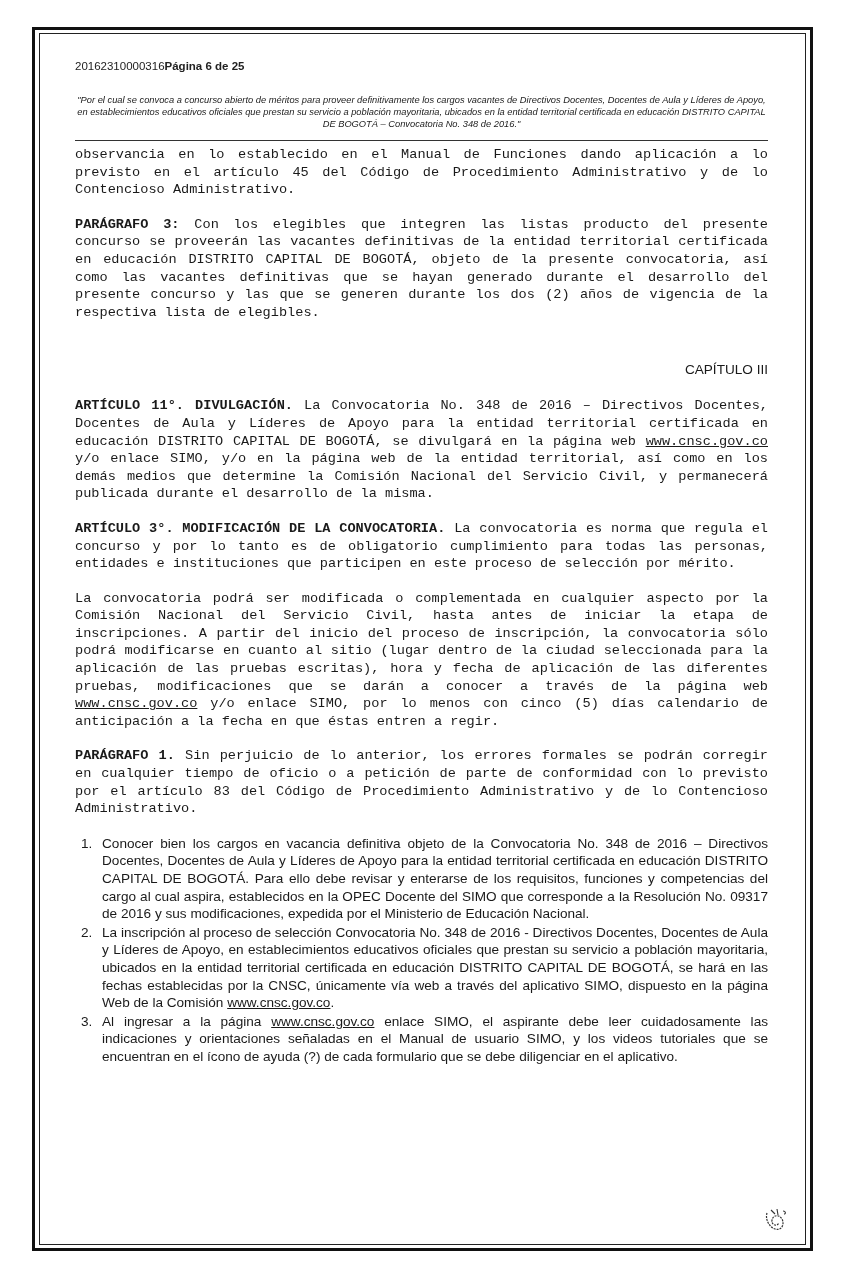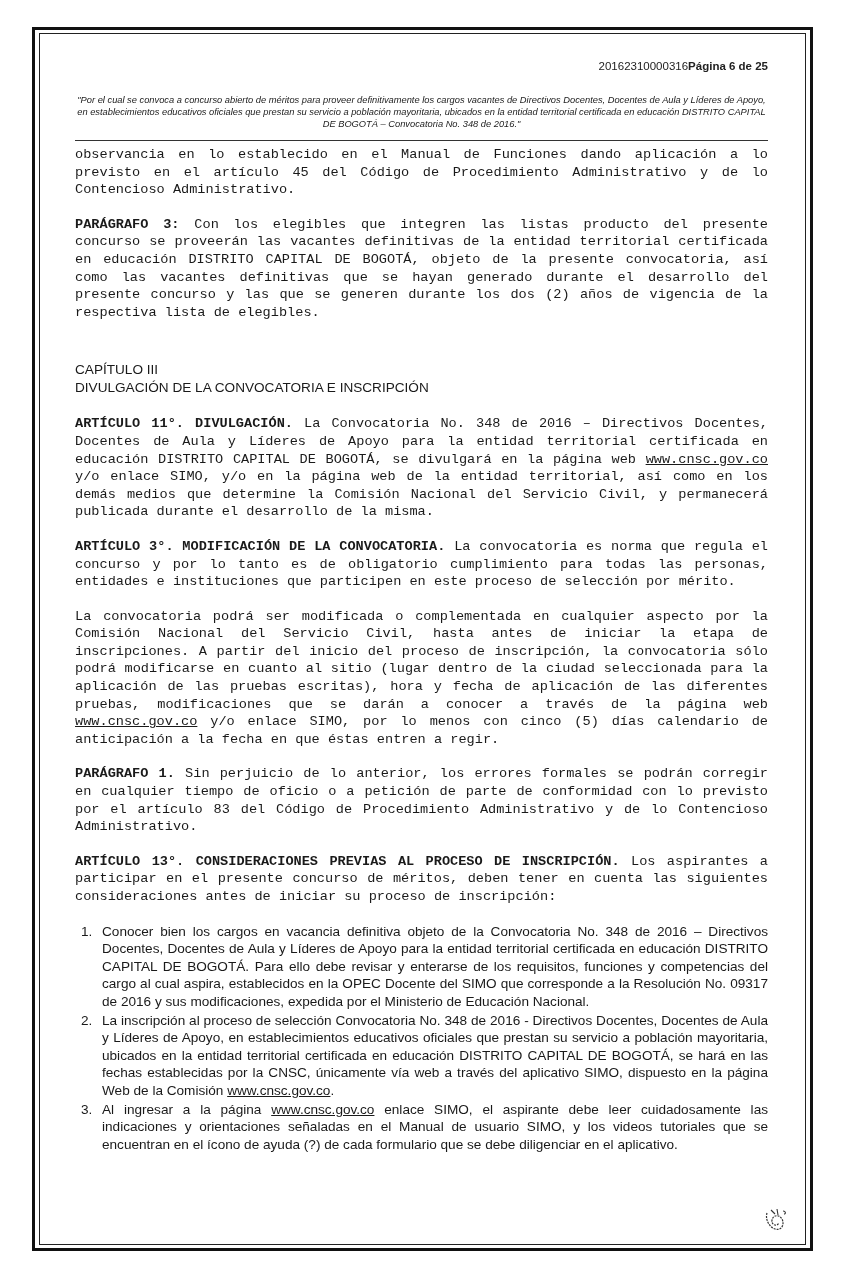--- a/index.html
+++ b/index.html
@@ -1,29 +1,29 @@
 <!DOCTYPE html>
 <html><head>
 <meta charset="utf-8">
 <style>
   html, body { margin:0; padding:0; background:#ffffff; }
   body { width:846px; height:1280px; position:relative; overflow:hidden; font-family:"Liberation Sans", sans-serif; color:#1a1a1a; }
   .frame-outer { position:absolute; left:32px; top:27px; width:781px; height:1224px; border:3px solid #111; box-sizing:border-box; }
   .frame-inner { position:absolute; left:39px; top:33px; width:767px; height:1212px; border:1.5px solid #222; box-sizing:border-box; }
   .page { position:absolute; left:75px; top:60px; width:693px; }
-  .hdr { display:flex; justify-content:flex-end; font-size:11.5px; color:#222; }
+  .hdr { display:flex; justify-content:flex-start; font-size:11.5px; color:#222; }
   .hdr-id { padding-left:0; }
   .hdr-page { padding-right:0;font-weight:bold; }
   .subtitle { margin-top:22px; font-size:9.3px; font-style:italic; text-align:center; line-height:12px; color:#222; padding:0 2px; }
   .sep { margin-top:10px; height:0; border-top:1.3px solid #333; position:relative; }
   .body { margin-top:5px; font-size:13.6px; line-height:17.6px; text-align:justify; }
   .body p { margin:0 0 17px 0;font-family:Liberation Mono, monospace; }
   .b { font-weight:bold; }
   .u { text-decoration:underline; }
-  .chapter { text-align:left; margin:40px 0 18px 0; line-height:18px; }
+  .chapter { text-align:right; margin:40px 0 18px 0; line-height:18px; }
   ol { margin:0; padding:0; list-style:none; }
   li { position:relative; padding-left:27px; margin:0 0 1px 0; }
   li .num { position:absolute; left:6px; top:0; }
   .mark { position:absolute; left:763px; top:1205px; width:26px; height:30px; }
 </style>
 </head>
 <body>
 
 <div class="frame-outer"></div>
 <div class="frame-inner"></div>
@@ -36,33 +36,31 @@
   <div class="subtitle">"Por el cual se convoca a concurso abierto de méritos para proveer definitivamente los cargos vacantes de Directivos Docentes, Docentes de Aula y Líderes de Apoyo, en establecimientos educativos oficiales que prestan su servicio a población mayoritaria, ubicados en la entidad territorial certificada en educación DISTRITO CAPITAL DE BOGOTÁ – Convocatoria No. 348 de 2016."</div>
   <div class="sep"></div>
 
   <div class="body">
     <p>observancia en lo establecido en el Manual de Funciones dando aplicación a lo previsto en el artículo 45 del Código de Procedimiento Administrativo y de lo Contencioso Administrativo.</p>
 
     <p><span class="b">PARÁGRAFO 3:</span><span> Con los elegibles que integren las listas producto del presente concurso se proveerán las vacantes definitivas de la entidad territorial certificada en educación DISTRITO CAPITAL DE BOGOTÁ, objeto de la presente convocatoria, así como las vacantes definitivas que se hayan generado durante el desarrollo del presente concurso y las que se generen durante los dos (2) años de vigencia de la respectiva lista de elegibles.</span></p>
 
     <div class="chapter">
       <div>CAPÍTULO III</div>
-      <div>DIVULGACIÓN DE LA CONVOCATORIA E INSCRIPCIÓN</div>
     </div>
 
     <p><span class="b">ARTÍCULO 11°. DIVULGACIÓN.</span><span> La Convocatoria No. 348 de 2016 – Directivos Docentes, Docentes de Aula y Líderes de Apoyo para la entidad territorial certificada en educación DISTRITO CAPITAL DE BOGOTÁ, se divulgará en la página web </span><span class="u">www.cnsc.gov.co</span><span> y/o enlace SIMO, y/o en la página web de la entidad territorial, así como en los demás medios que determine la Comisión Nacional del Servicio Civil, y permanecerá publicada durante el desarrollo de la misma.</span></p>
 
     <p><span class="b">ARTÍCULO 3°. MODIFICACIÓN DE LA CONVOCATORIA.</span><span> La convocatoria es norma que regula el concurso y por lo tanto es de obligatorio cumplimiento para todas las personas, entidades e instituciones que participen en este proceso de selección por mérito.</span></p>
 
     <p><span>La convocatoria podrá ser modificada o complementada en cualquier aspecto por la Comisión Nacional del Servicio Civil, hasta antes de iniciar la etapa de inscripciones. A partir del inicio del proceso de inscripción, la convocatoria sólo podrá modificarse en cuanto al sitio (lugar dentro de la ciudad seleccionada para la aplicación de las pruebas escritas), hora y fecha de aplicación de las diferentes pruebas, modificaciones que se darán a conocer a través de la página web </span><span class="u">www.cnsc.gov.co</span><span> y/o enlace SIMO, por lo menos con cinco (5) días calendario de anticipación a la fecha en que éstas entren a regir.</span></p>
 
     <p><span class="b">PARÁGRAFO 1.</span><span> Sin perjuicio de lo anterior, los errores formales se podrán corregir en cualquier tiempo de oficio o a petición de parte de conformidad con lo previsto por el artículo 83 del Código de Procedimiento Administrativo y de lo Contencioso Administrativo.</span></p>
 
 
-    <p><span class="b">ARTÍCULO 13°. CONSIDERACIONES PREVIAS AL PROCESO DE INSCRIPCIÓN.</span><span> Los aspirantes a participar en el presente concurso de méritos, deben tener en cuenta las siguientes consideraciones antes de iniciar su proceso de inscripción:</span></p>
 
     <ol>
       <li><span class="num">1.</span><span>Conocer bien los cargos en vacancia definitiva objeto de la Convocatoria No. 348 de 2016 – Directivos Docentes, Docentes de Aula y Líderes de Apoyo para la entidad territorial certificada en educación DISTRITO CAPITAL DE BOGOTÁ. Para ello debe revisar y enterarse de los requisitos, funciones y competencias del cargo al cual aspira, establecidos en la OPEC Docente del SIMO que corresponde a la Resolución No. 09317 de 2016 y sus modificaciones, expedida por el Ministerio de Educación Nacional.</span></li>
       <li><span class="num">2.</span><span>La inscripción al proceso de selección Convocatoria No. 348 de 2016 - Directivos Docentes, Docentes de Aula y Líderes de Apoyo, en establecimientos educativos oficiales que prestan su servicio a población mayoritaria, ubicados en la entidad territorial certificada en educación DISTRITO CAPITAL DE BOGOTÁ, se hará en las fechas establecidas por la CNSC, únicamente vía web a través del aplicativo SIMO, dispuesto en la página Web de la Comisión </span><span class="u">www.cnsc.gov.co</span><span>.</span></li>
       <li><span class="num">3.</span><span>Al ingresar a la página </span><span class="u">www.cnsc.gov.co</span><span> enlace SIMO, el aspirante debe leer cuidadosamente las indicaciones y orientaciones señaladas en el Manual de usuario SIMO, y los videos tutoriales que se encuentran en el ícono de ayuda (?) de cada formulario que se debe diligenciar en el aplicativo.</span></li>
     </ol>
   </div>
 </div>
 
 <svg class="mark" viewBox="0 0 26 30">

